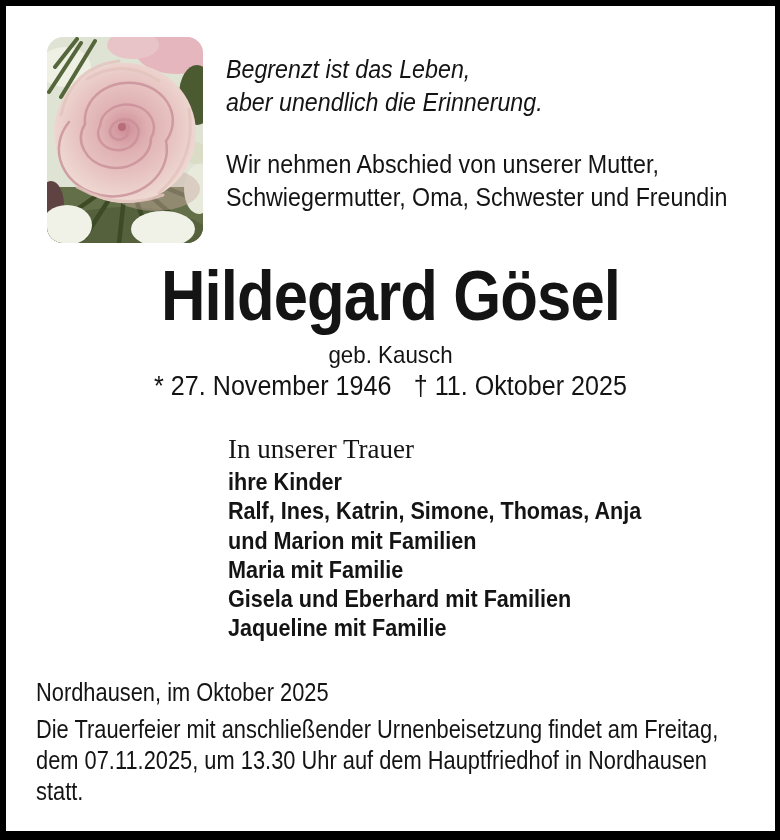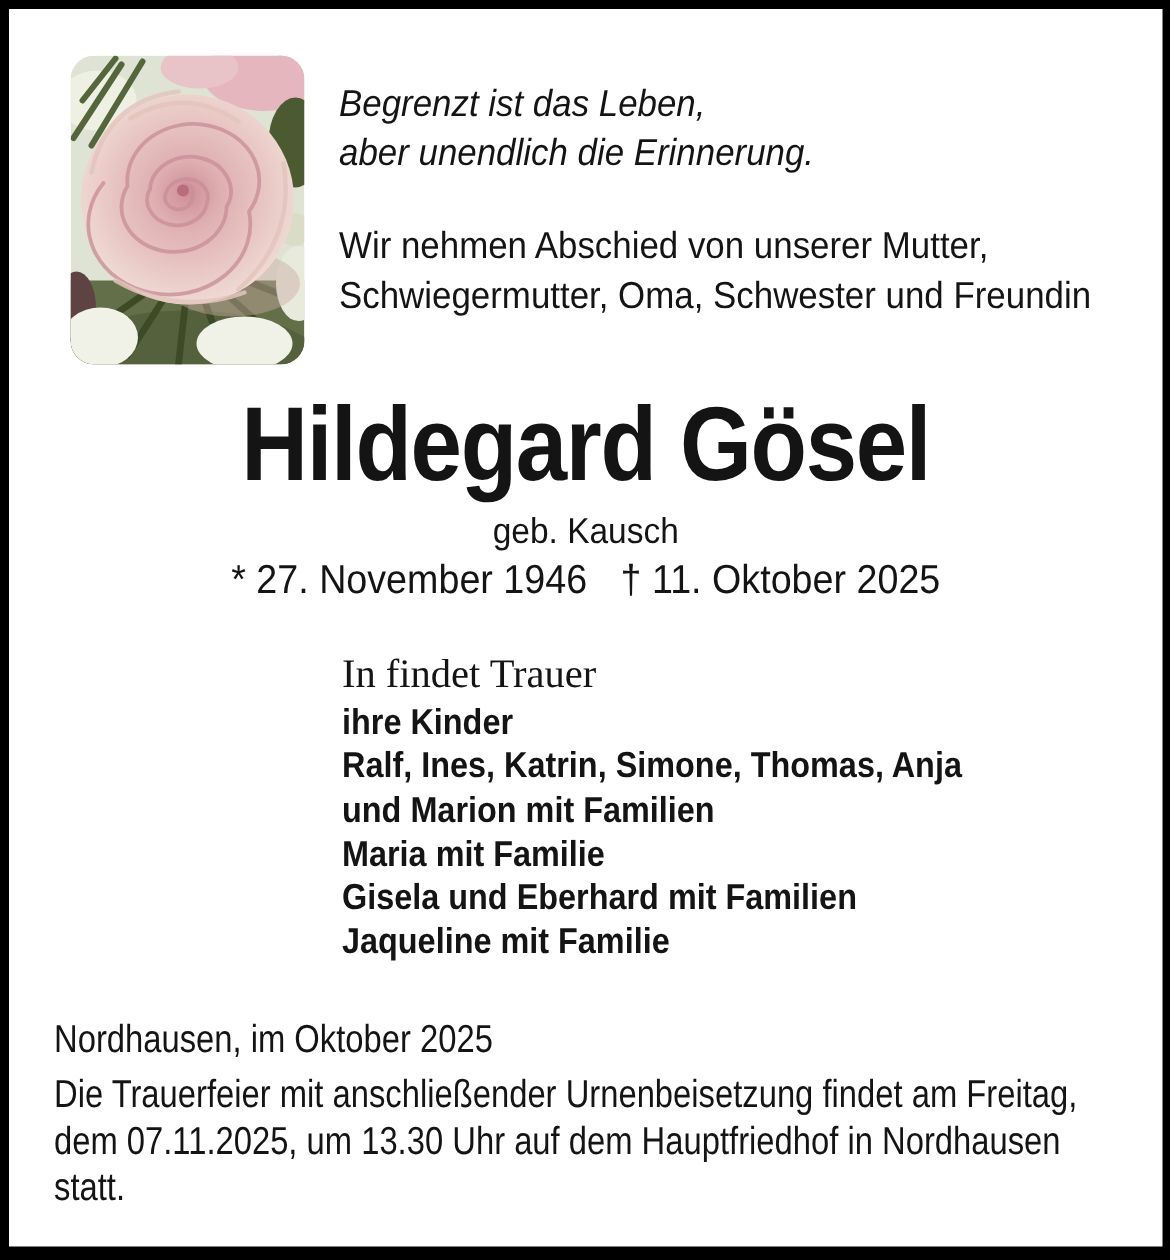--- a/index.html
+++ b/index.html
@@ -114,21 +114,21 @@
   </div>
 
   <div class="abs centered name">Hildegard Gösel</div>
 
   <div class="abs centered maiden">geb. Kausch</div>
 
   <div class="abs centered dates">
     <span>* 27. November 1946</span><span class="gap"></span><span>† 11. Oktober 2025</span>
   </div>
 
-  <div class="abs mourning-heading">In findet Trauer</div>
+  <div class="abs mourning-heading">In unserer Trauer</div>
 
   <div class="abs mourners">
     <div>ihre Kinder</div>
     <div>Ralf, Ines, Katrin, Simone, Thomas, Anja</div>
     <div>und Marion mit Familien</div>
     <div>Maria mit Familie</div>
     <div>Gisela und Eberhard mit Familien</div>
     <div>Jaqueline mit Familie</div>
   </div>
 

